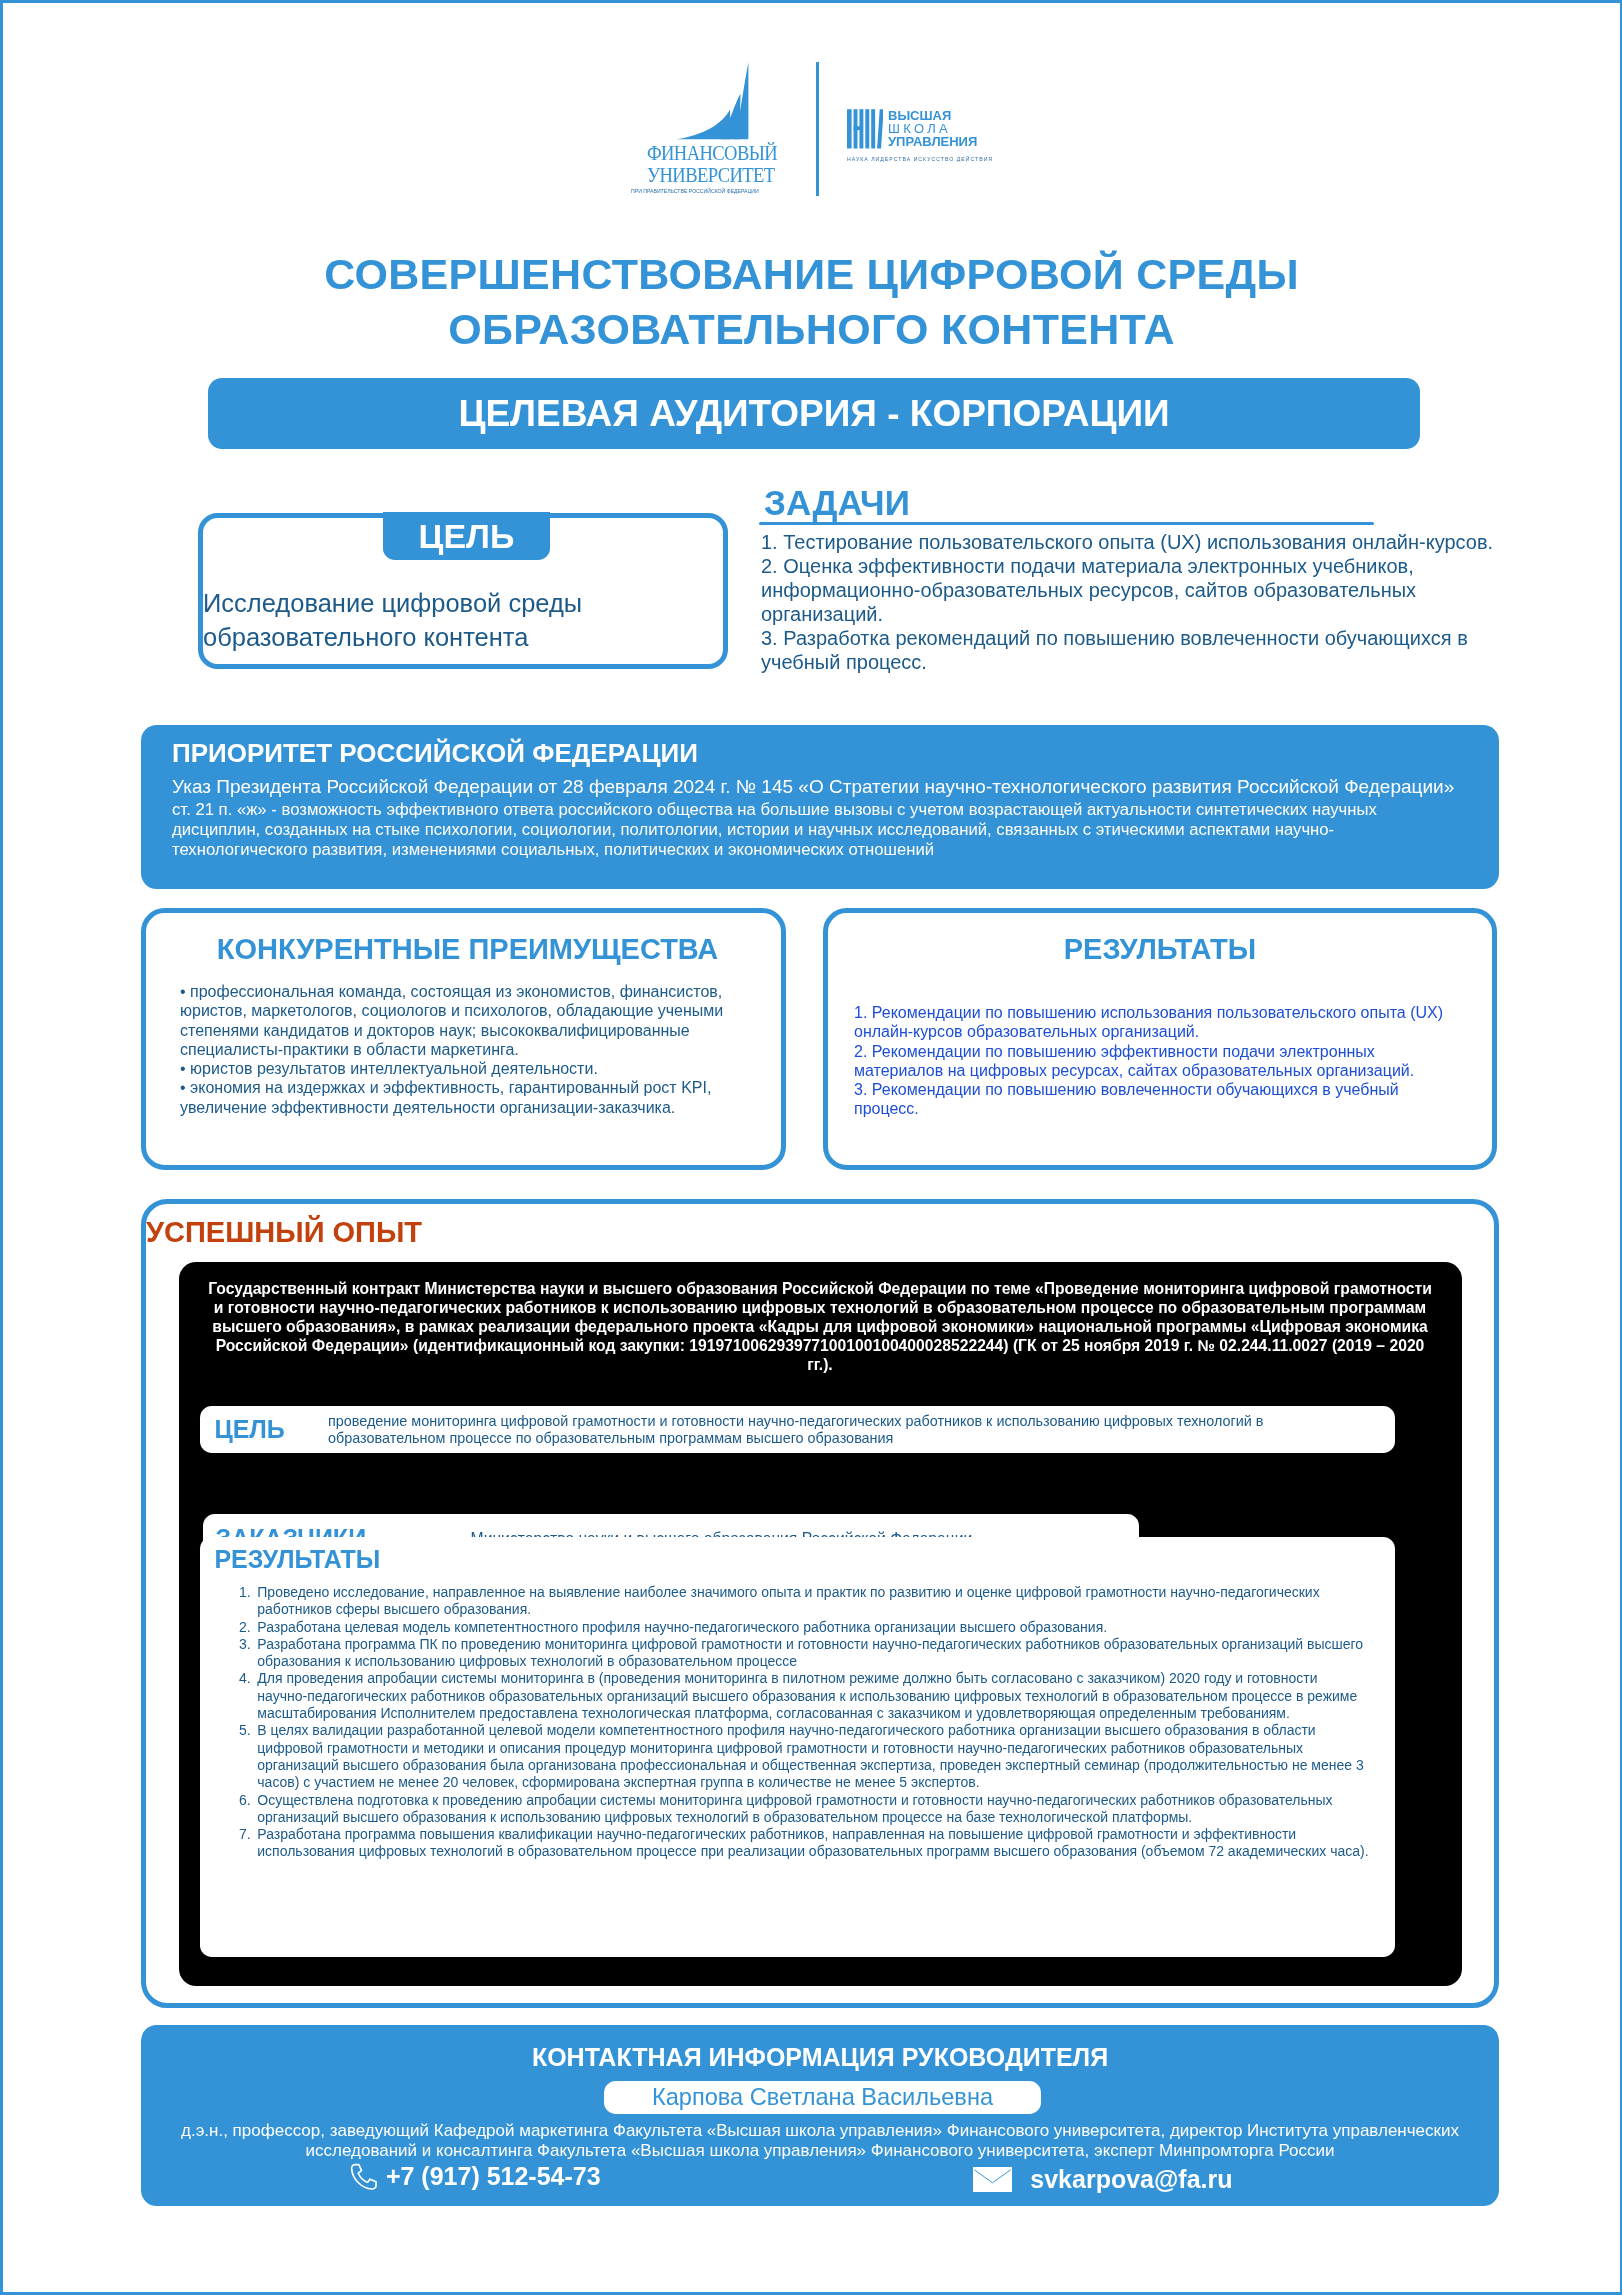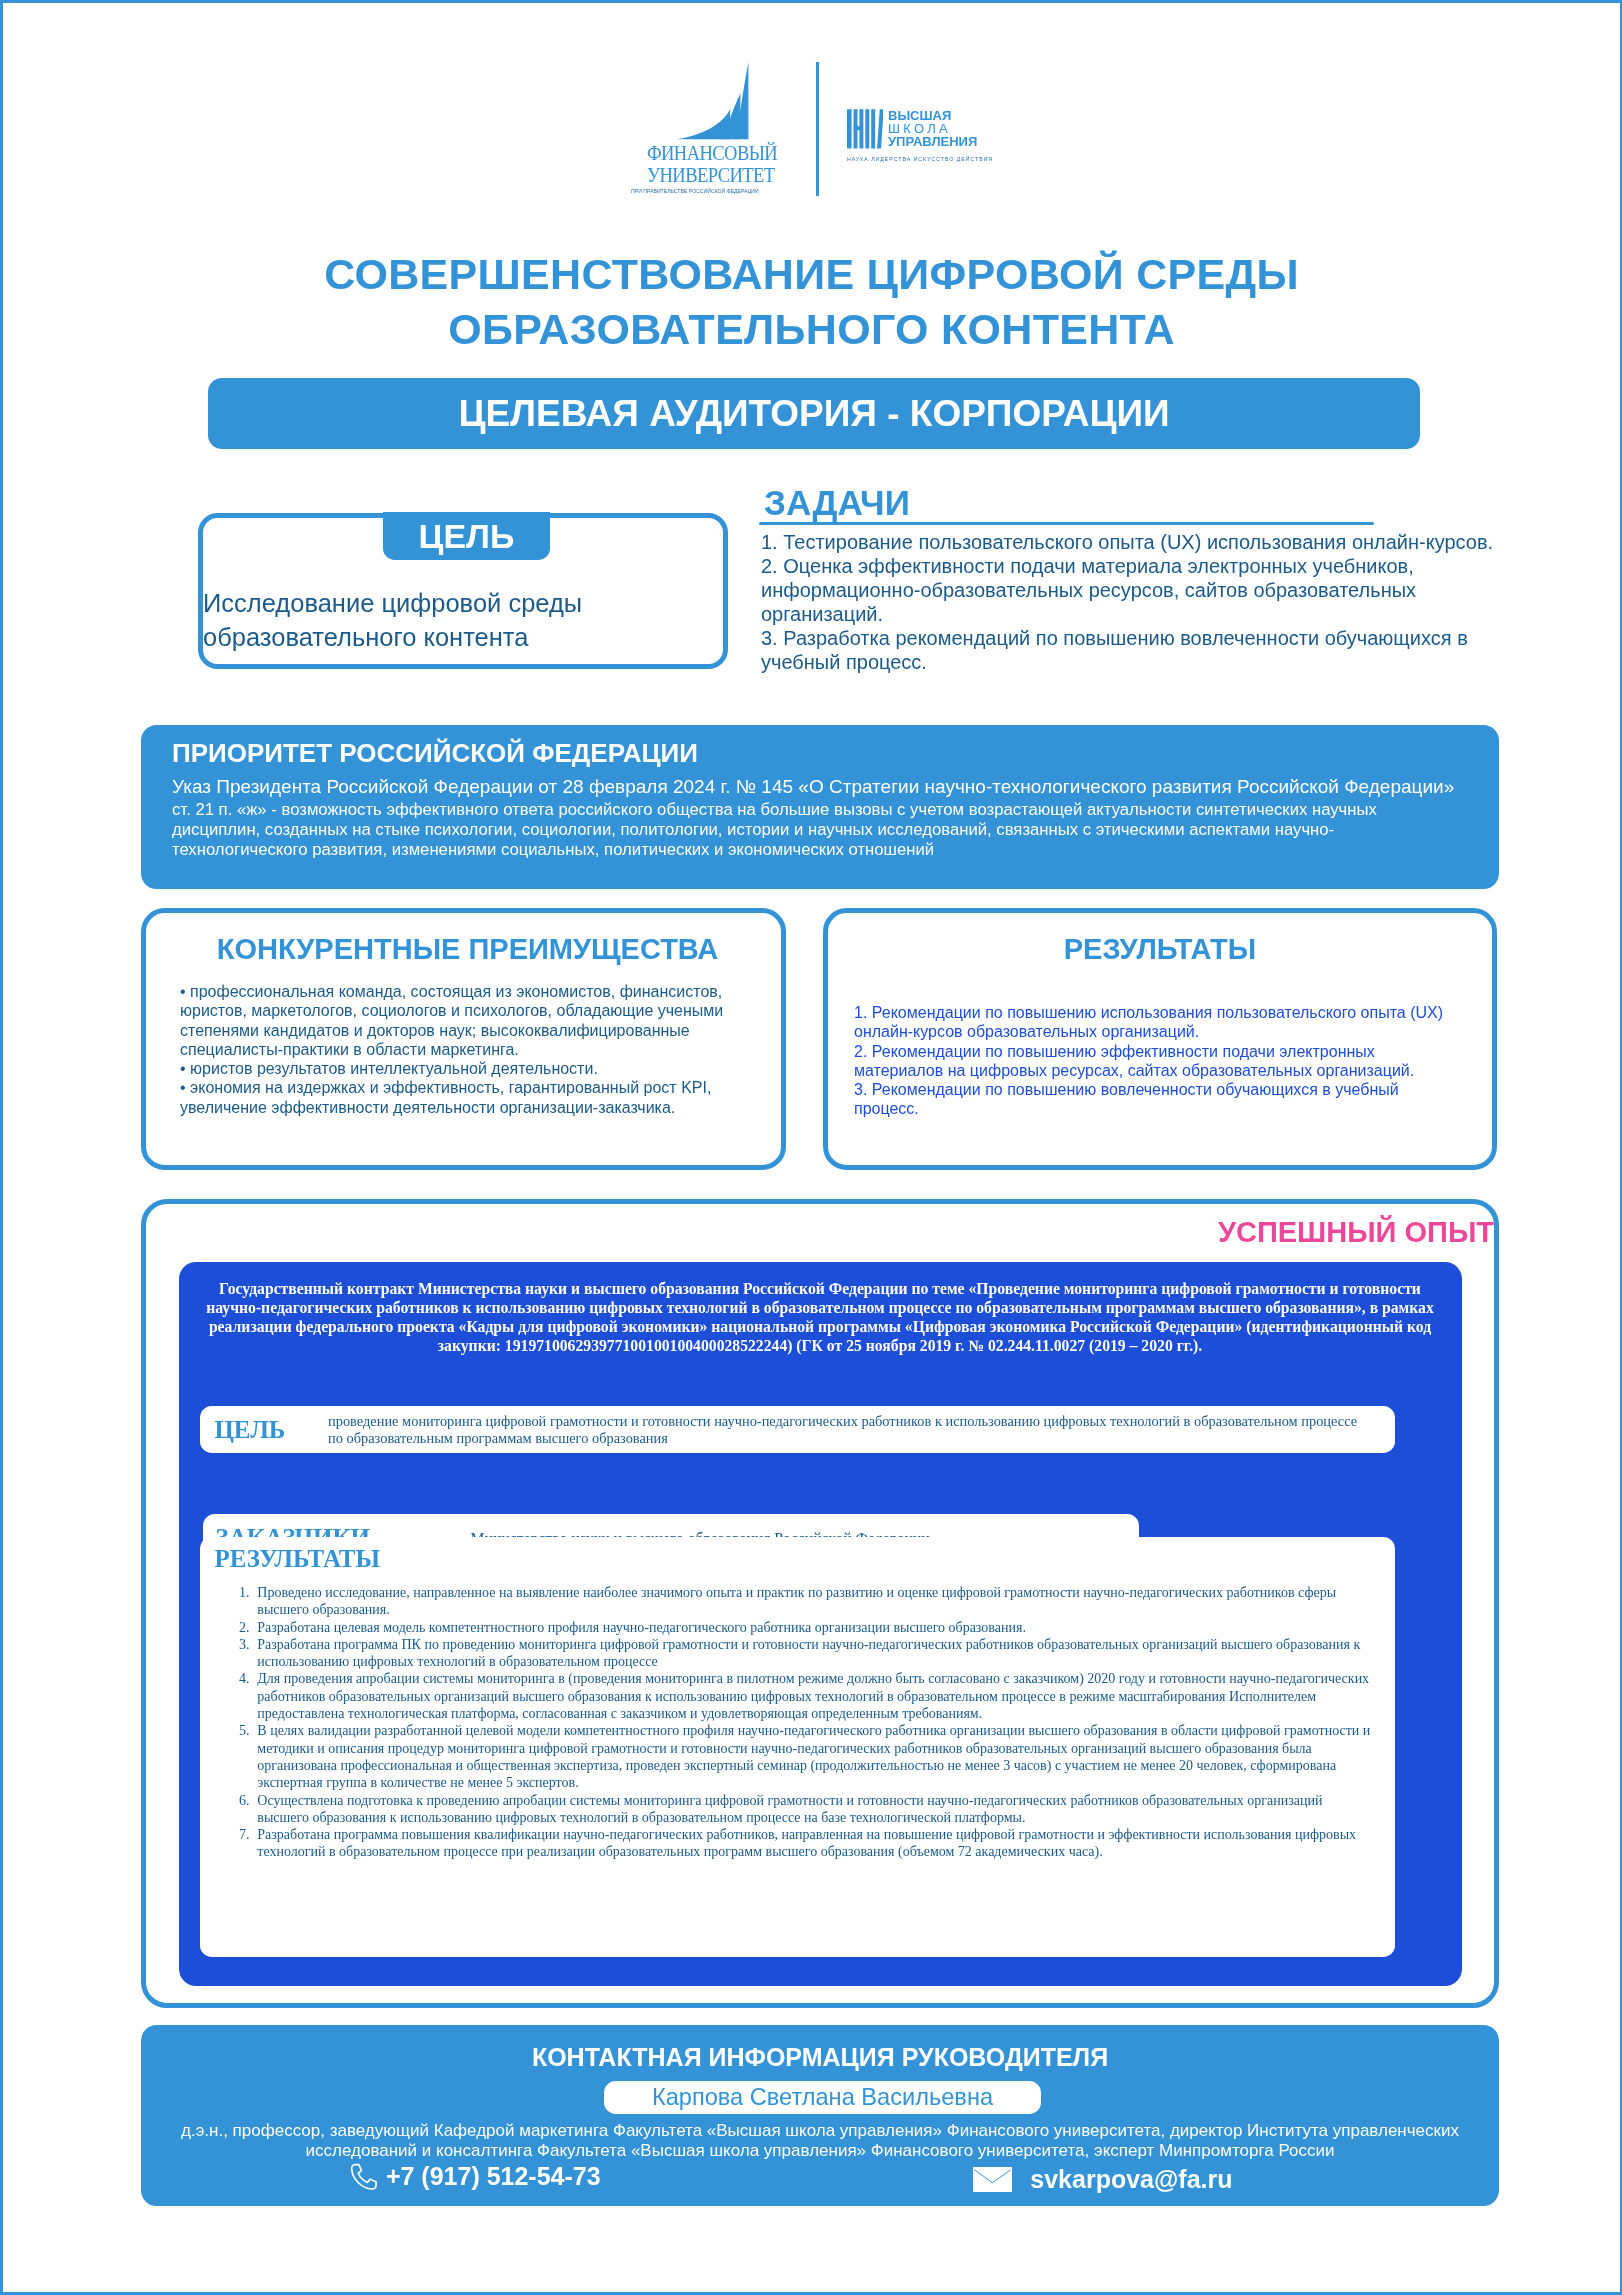--- a/index.html
+++ b/index.html
@@ -41,22 +41,22 @@
 
   
   .adv-box { position: absolute; left: 141px; top: 908px; width: 645px; height: 262px; border: 5.2px solid #3393d6; border-radius: 23.6px; padding: 17px 26px 0 34px; }
   .res-box { position: absolute; left: 823px; top: 908px; width: 674px; height: 262px; border: 5.2px solid #3393d6; border-radius: 23.6px; padding: 17px 26px 0 26px; }
   .box-title { color: #3393d6; font-weight: bold; font-size: 29px; text-align: center; line-height: 39px; }
   .adv-list { font-size: 16px; line-height: 19.3px; color: #1c5a8a; margin-top: 13px; }
   .res-list { font-size: 16px; line-height: 19.3px; color: #1d4ed8; margin-top: 34px; }
 
   
   .success { position: absolute; left: 141px; top: 1199px; width: 1358px; height: 809px; border: 5.2px solid #3393d6; border-radius: 26px; }
-  .success-title { position: absolute; left: 0; top: 11.8px; width: 100%; text-align: right; color: #ec4899; font-weight: bold; font-size: 29px; }
-  .success-inner { position: absolute; left: 33px; top: 58px; width: 1283px; height: 724px; background: #1d4ed8; border-radius: 17px; font-family: Liberation Serif, serif; }
+  .success-title { position: absolute; left: 0; top: 11.8px; width: 100%; text-align: left; color: #c2410c; font-weight: bold; font-size: 29px; }
+  .success-inner { position: absolute; left: 33px; top: 58px; width: 1283px; height: 724px; background: #000000; border-radius: 17px; }
   .contract { position: absolute; left: 26px; top: 17px; width: 1230px; text-align: center; color: #fff; font-weight: bold; font-size: 15.7px; line-height: 19px; }
   .pill { position: absolute; background: #fff; border-radius: 11.8px; display: flex; align-items: center; }
   .pill-label { color: #3393d6; font-weight: bold; font-size: 25px; }
   .pill-text { color: #1c5a8a; font-size: 14.4px; line-height: 17px; }
   .goal-pill { left: 21px; top: 144px; width: 1195px; height: 47px; }
   .goal-pill .pill-label { position: absolute; left: 14.4px; }
   .goal-pill .pill-text { position: absolute; left: 128px; width: 1047px; }
   .cust-pill { left: 23.6px; top: 208px; width: 936px; height: 48px; margin-top: 44px; }
   .cust-pill .pill-label { position: absolute; left: 13px; }
   .cust-pill .pill-text { position: absolute; left: 268px; font-size: 15.7px; }

